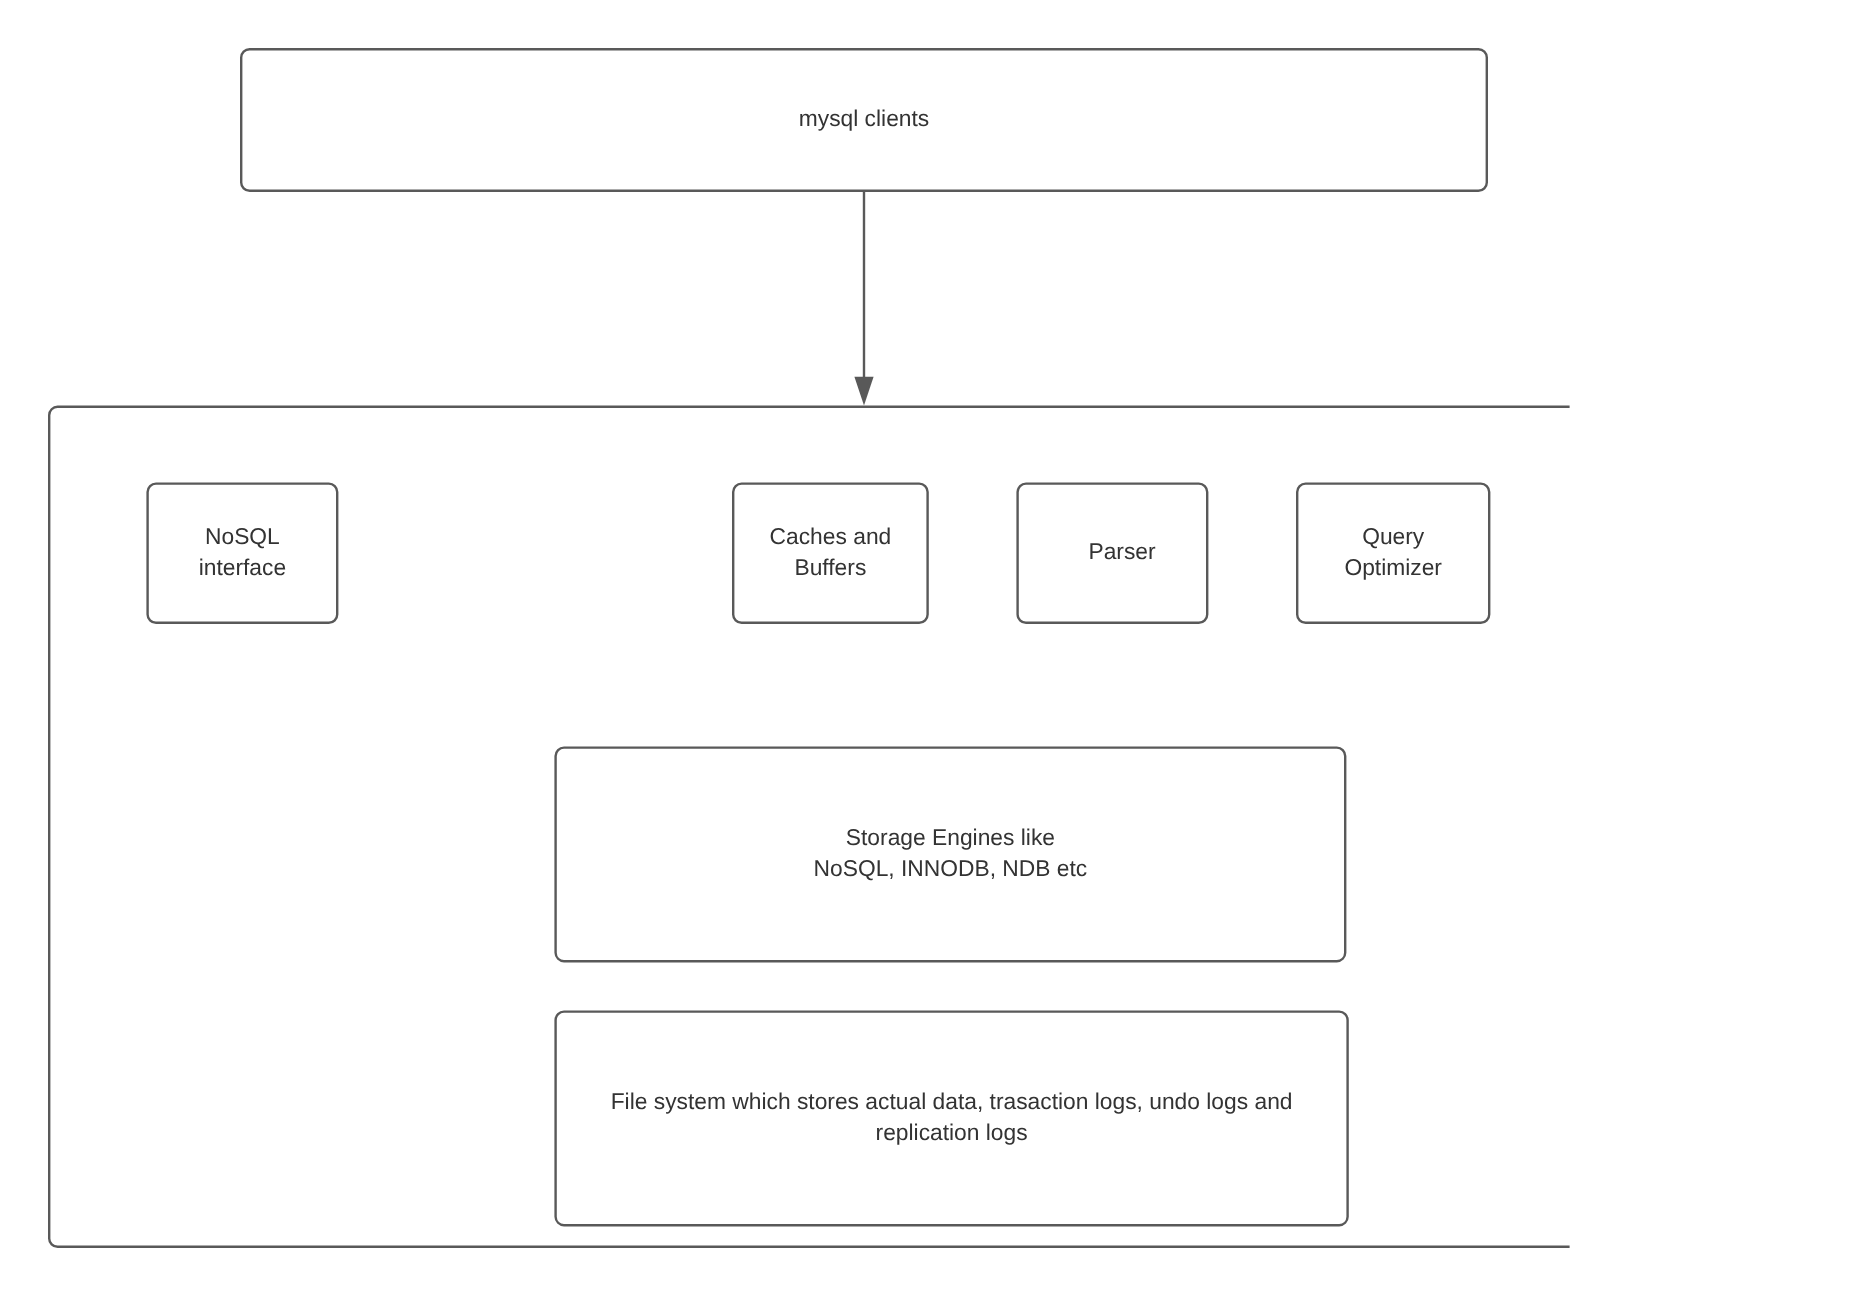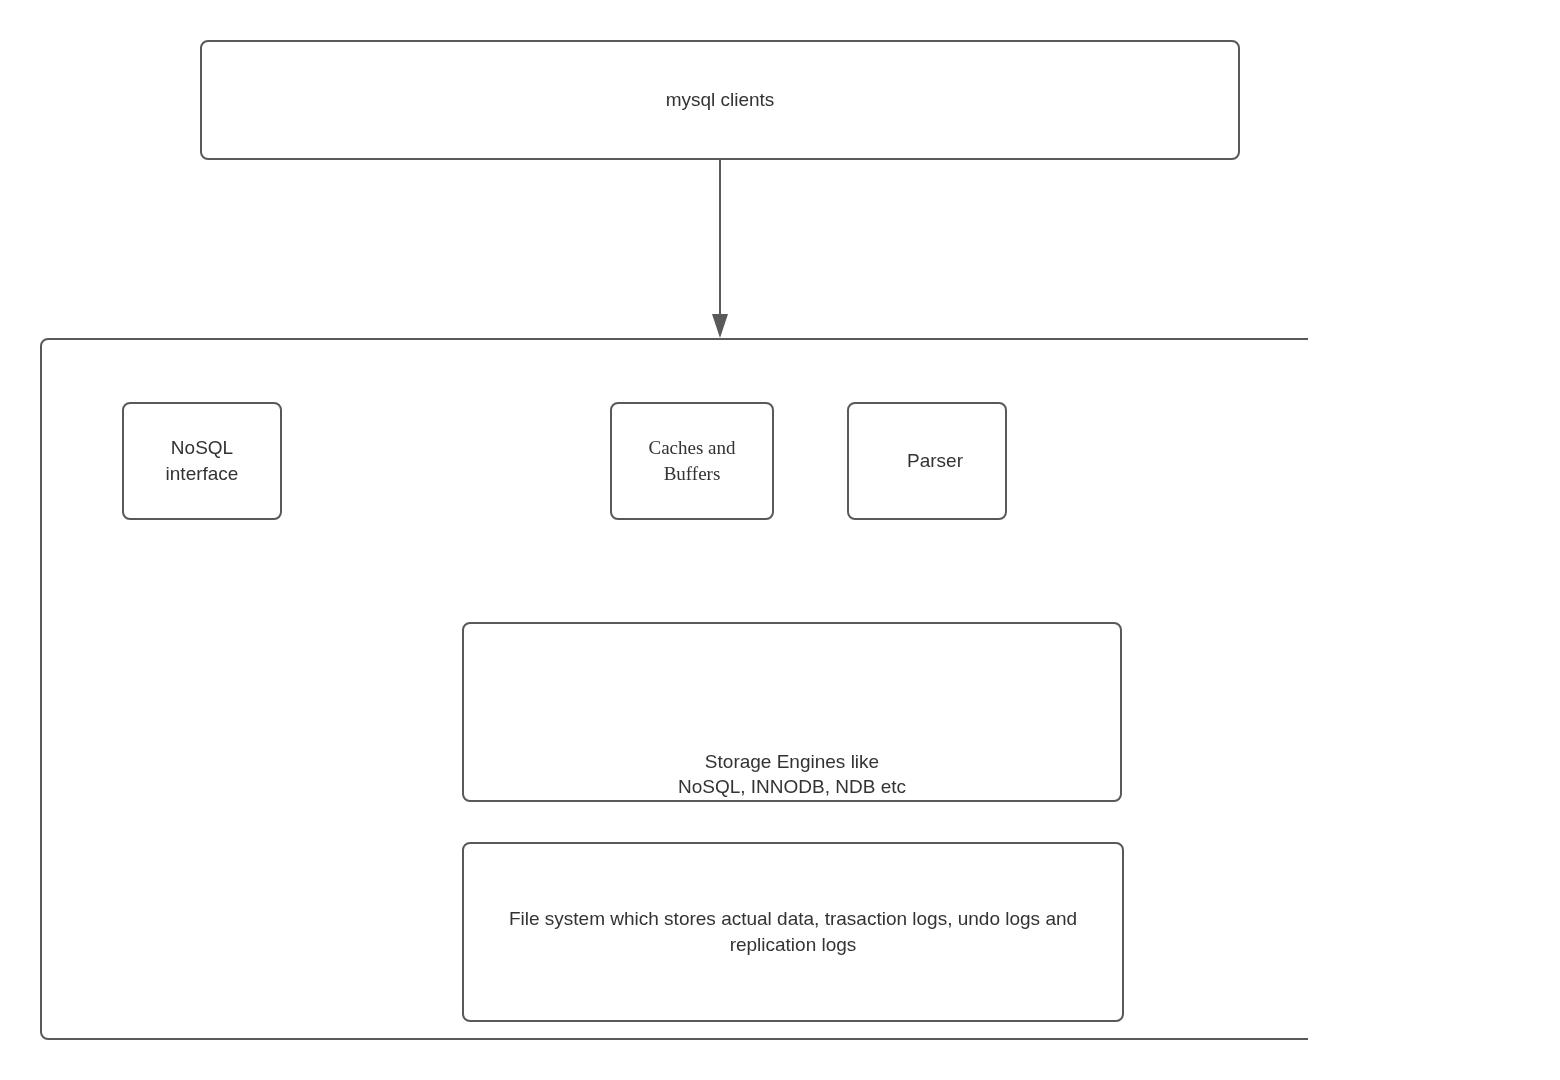--- a/index.html
+++ b/index.html
@@ -46,26 +46,26 @@
     font-size: 19px;
     color: #b91c1c;
   }
   .component {
     top: 62px;
     height: 118px;
     padding: 0 12px;
   }
   .component.c0 { left: 80px;   width: 160px; align-items: flex-end; }
   .component.c1 { left: 338px;  width: 164px; }
-  .component.c2 { left: 568px;  width: 164px; font-family: Liberation Serif, serif; }
+  .component.c2 { left: 568px;  width: 164px; }
   .component.c3 { left: 805px;  width: 160px; padding-left: 28px; }
   .component.c4 { left: 1038px; width: 162px; }
   .storage-box {
     left: 420px; top: 282px;
-    width: 660px; height: 180px; justify-content: flex-end;
+    width: 660px; height: 180px;
   }
   .filesystem-box {
     left: 420px; top: 502px;
     width: 662px; height: 180px;
     padding: 0 18px;
   }
   .flow-arrow {
     position: absolute;
     left: 711px; top: 160px;
     width: 18px; height: 178px;
@@ -96,20 +96,23 @@
 
 
     <div class="box component c2">
       <span>Caches and Buffers</span>
     </div>
 
     <div class="box component c3">
       <span>Parser</span>
     </div>
 
+    <div class="box component c4">
+      <span>Query Optimizer</span>
+    </div>
 
     <div class="box storage-box">
       <span class="line">Storage Engines like</span>
       <span class="line">NoSQL, INNODB, NDB etc</span>
     </div>
 
     <div class="box filesystem-box">
       <span>File system which stores actual data, trasaction logs, undo logs and replication logs</span>
     </div>
 

